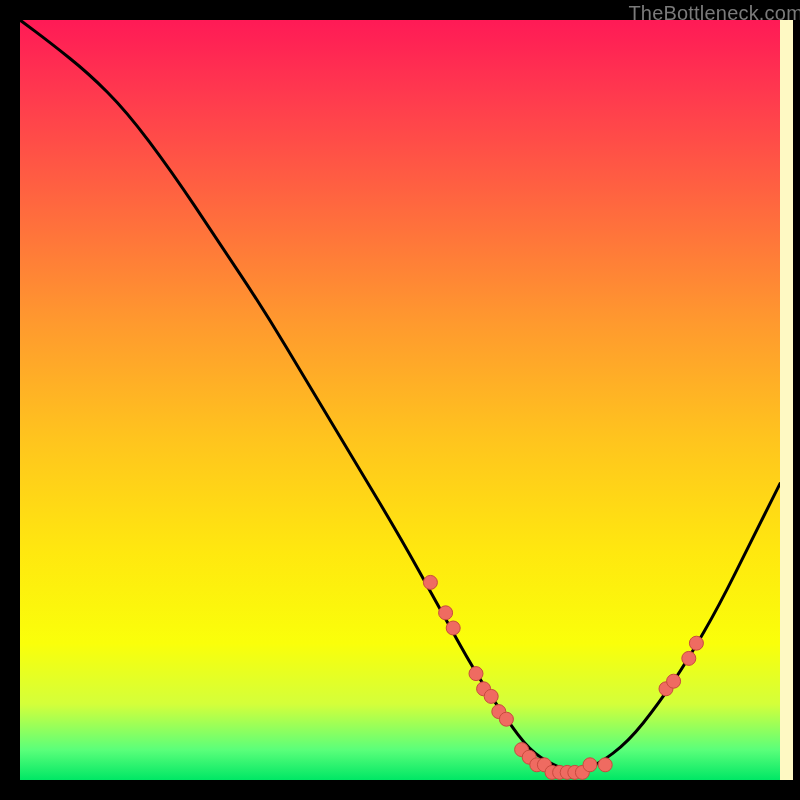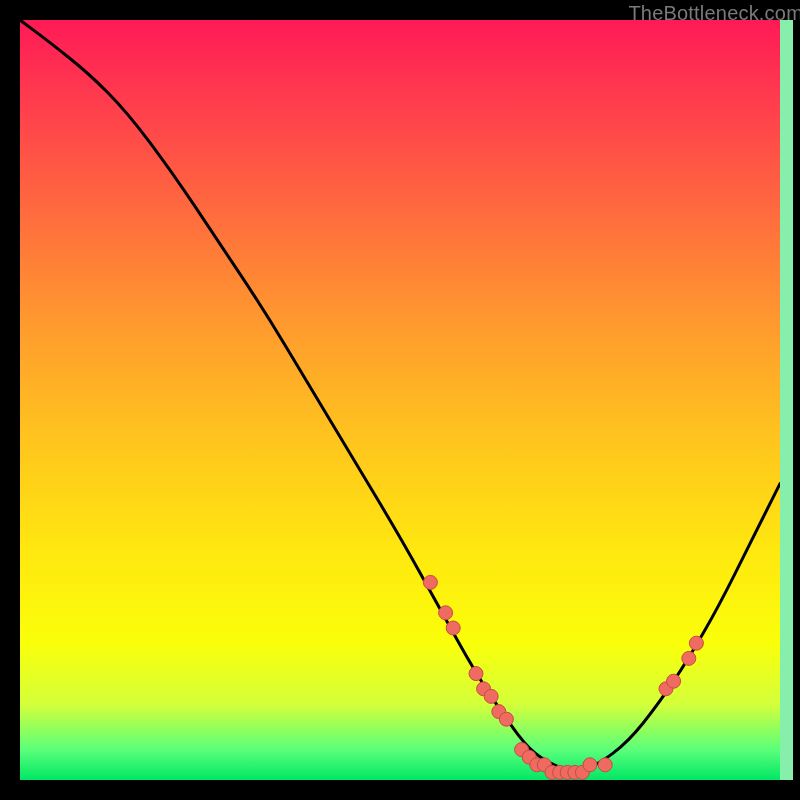--- a/index.html
+++ b/index.html
@@ -10,21 +10,21 @@
     background: #000;
     overflow: hidden;
     font-family: Arial, Helvetica, sans-serif;
   }
   .frame {
     position: absolute;
     left: 20px;
     top: 20px;
     width: 773px;
     height: 760px;
-    background: #86efac;
+    background: #fef9c3;
   }
   .plot-bg {
     position: absolute;
     left: 0;
     top: 0;
     width: 760px;
     height: 760px;
     
     background: linear-gradient(
       to bottom,

